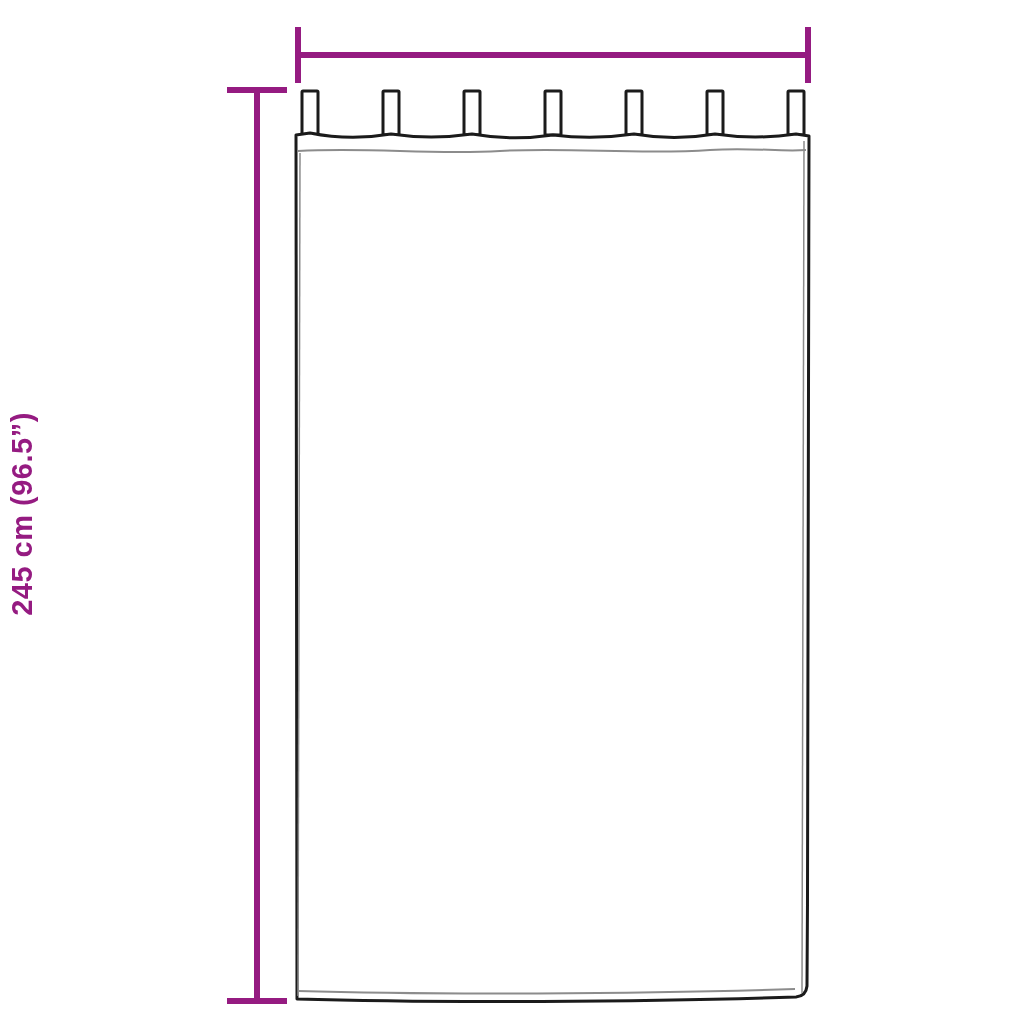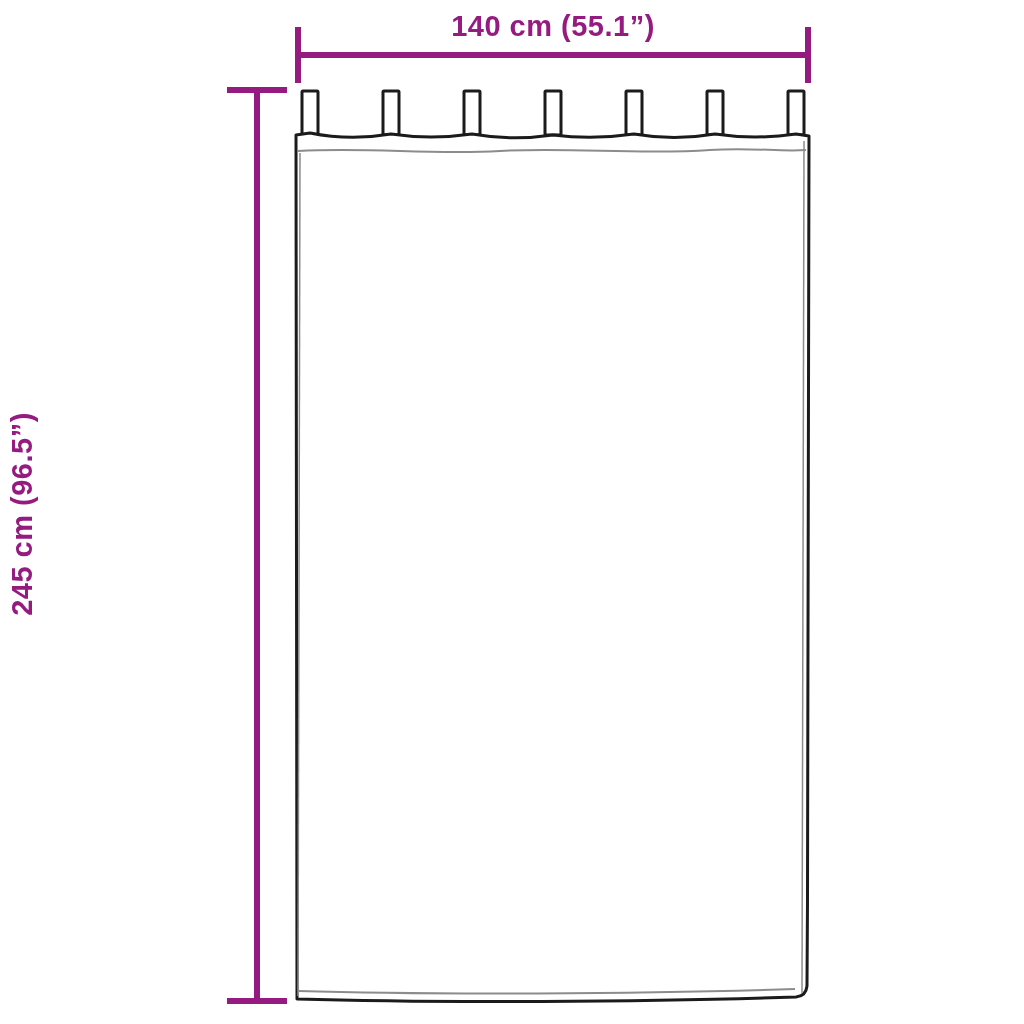--- a/index.html
+++ b/index.html
@@ -81,17 +81,16 @@
 
     <path d="M 298,55 L 808,55" fill="none" stroke-width="6" stroke="#951B81"></path>
     <path d="M 298,27 L 298,83" fill="none" stroke-width="6" stroke="#951B81"></path>
     <path d="M 808,27 L 808,83" fill="none" stroke-width="6" stroke="#951B81"></path>
 
     <path d="M 257,90 L 257,1001" fill="none" stroke-width="6" stroke="#951B81"></path>
     <path d="M 227,90 L 287,90" fill="none" stroke-width="6" stroke="#951B81"></path>
     <path d="M 227,1001 L 287,1001" fill="none" stroke-width="6" stroke="#951B81"></path>
   </svg>
 
-  <div class="dim-label width" style="color: rgb(149, 27, 129);">140 cm (55.1”)</div>
 
   <div class="dim-label height" style="color: rgb(149, 27, 129);">245 cm (96.5”)</div>
 
 </div>
 
 </body></html>

